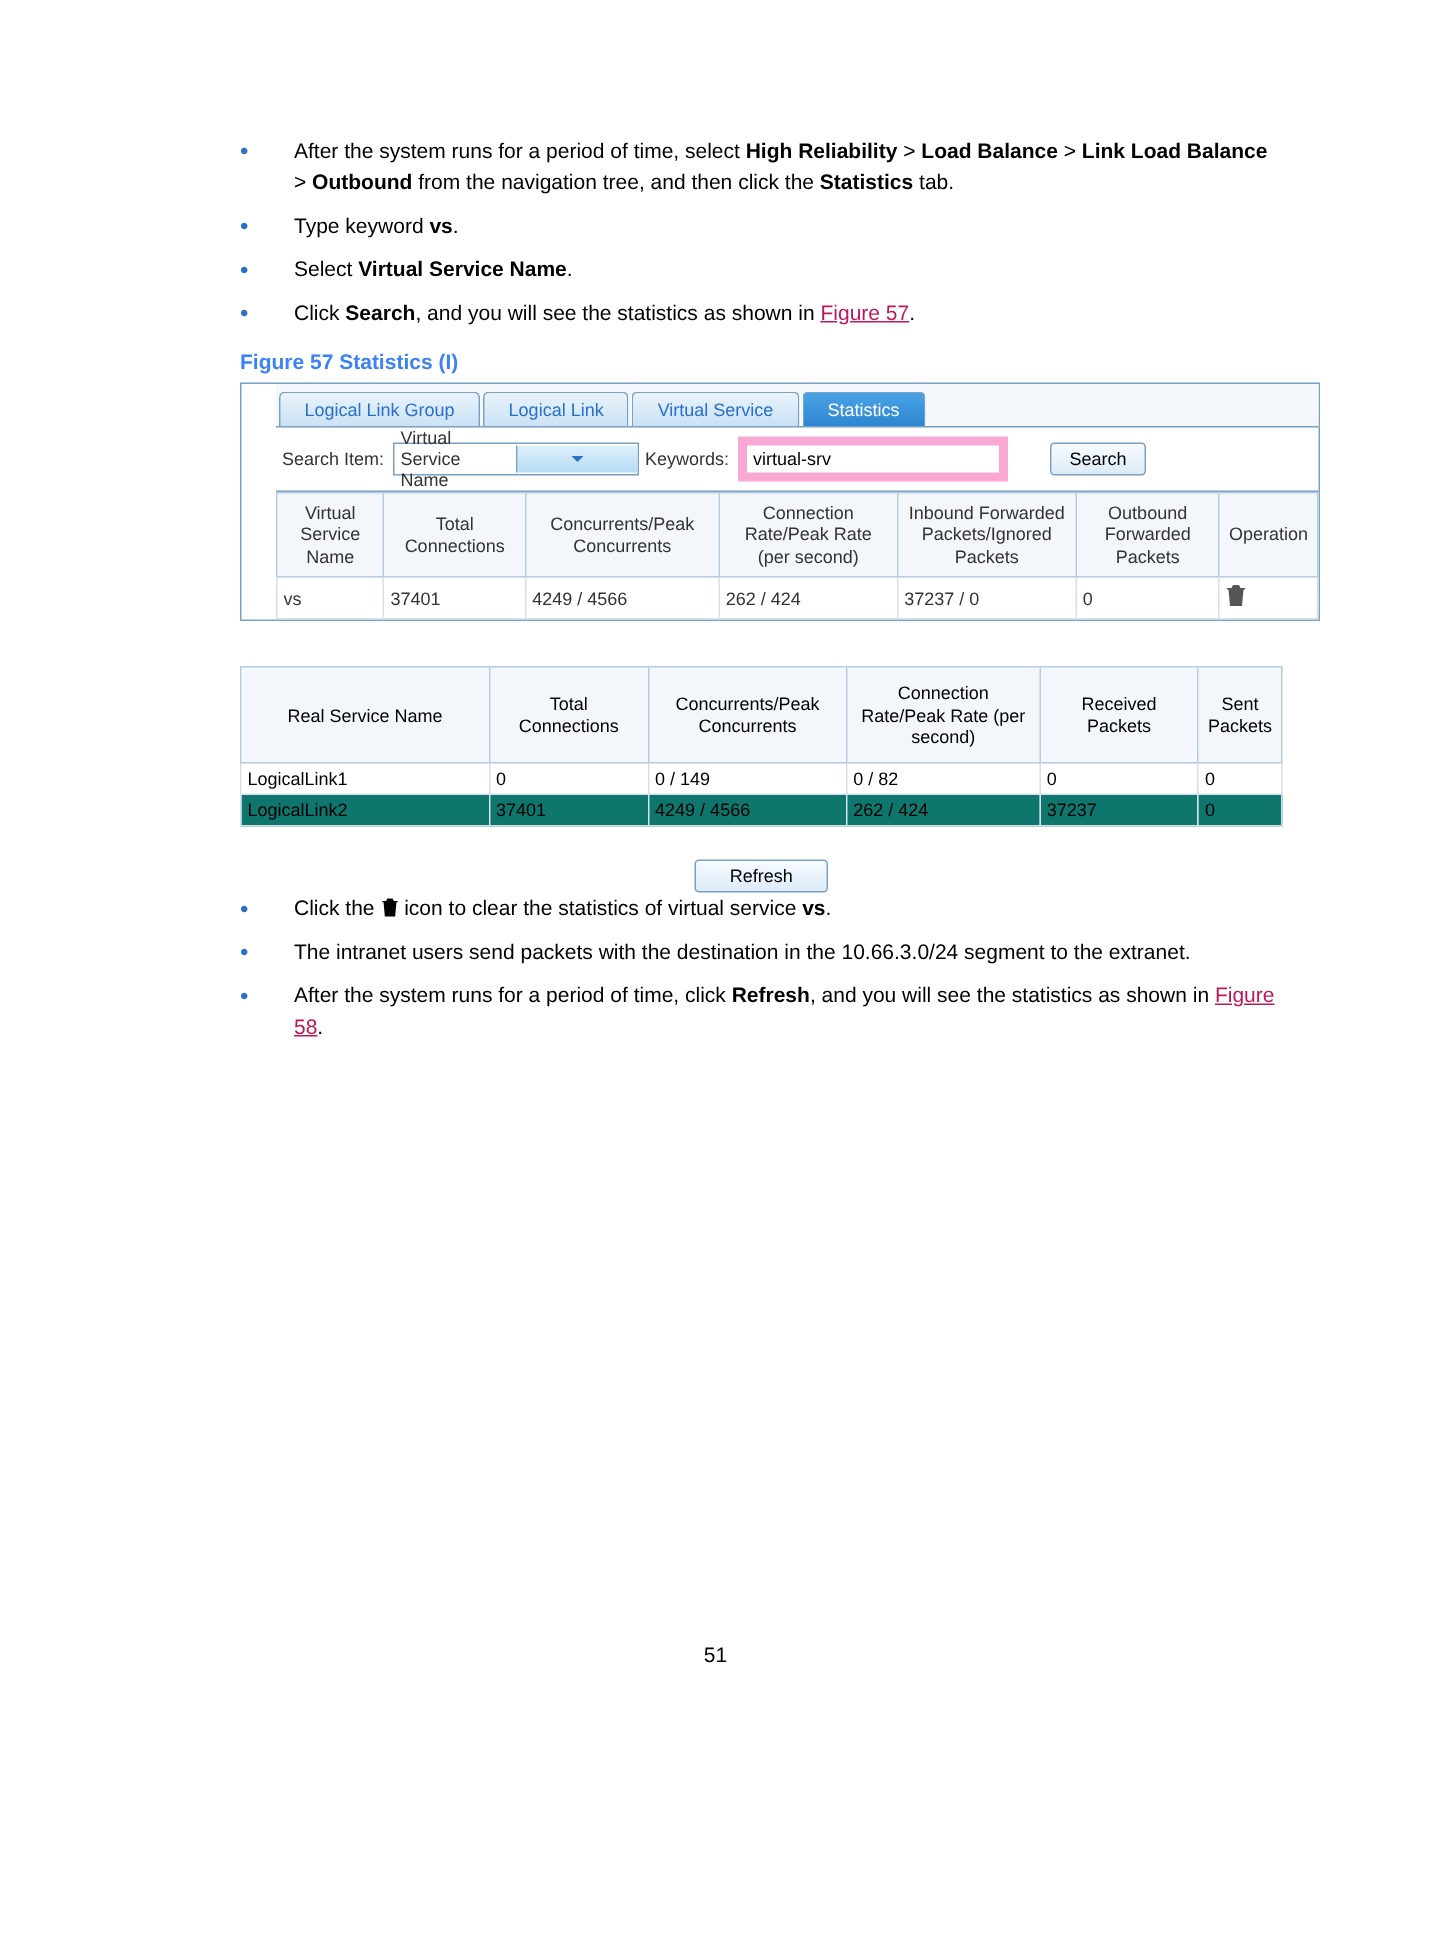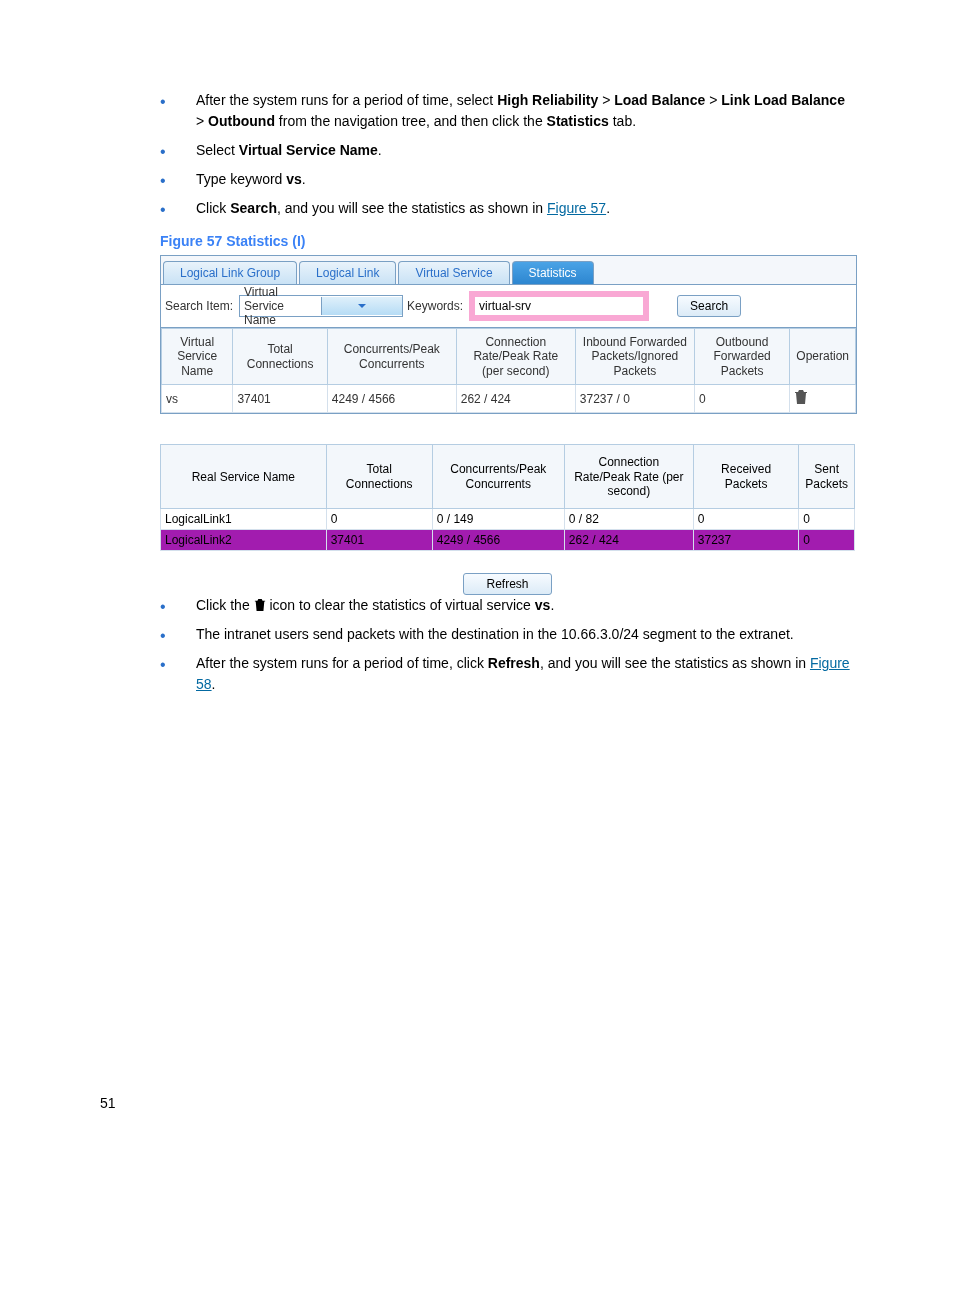--- a/index.html
+++ b/index.html
@@ -36,31 +36,32 @@
     font-size: 16px;
   }
   .bold { font-weight: bold; }
   .figcap {
     color: #3b82f6;
     font-weight: bold;
     margin: 14px 0 6px 60px;
     font-size: 14px;
   }
   a.doclink {
-    color: #0369a1;
+    color: #be185d;
     text-decoration: underline;
   }
   
   .ui-box {
     margin: 0 0 20px 60px;
     width: 695px;
     border: 1px solid #7aa0c4;
     font-family: Tahoma, Arial, sans-serif;
     font-size: 12px;
     color: #333;
+    padding-left: 23px;
   }
   
   .tabs {
     display: flex;
     align-items: flex-end;
     height: 28px;
     border-bottom: 1px solid #7aa0c4;
     background: #f4f7fb;
     padding-left: 2px;
   }
@@ -166,56 +167,57 @@
     background: #f3f7fb;
     padding: 10px 6px;
     font-weight: normal;
     text-align: center;
     line-height: 1.2;
   }
   table.real td {
     border: 1px solid #d4e0ec;
     padding: 3px 4px;
   }
-  tr.alt td { background:#a21caf; }
+  tr.alt td { background:#0f766e; }
   .refresh-wrap {
     margin: 22px 0 0 60px;
     width: 695px;
     text-align: center;
   }
   button.refresh {
     border: 1px solid #7aa0c4;
     background: linear-gradient(#f7fbff,#dcebf7);
     padding: 3px 22px;
     border-radius: 3px;
     font-size: 12px;
     cursor: pointer;
   }
   .inline-trash svg {
     width:12px;height:14px;fill:#000;vertical-align:-2px;
   }
   .pagenum {
+    text-align: center;
     margin-top: 400px;
     font-size: 14px;
   }
 </style>
 </head>
 <body>
 
 <div class="page">
 
   <ul class="doc-list">
     <li>
       <span>After the system runs for a period of time, select </span><span class="bold">High Reliability</span><span> &gt; </span><span class="bold">Load Balance</span><span> &gt; </span><span class="bold">Link Load Balance</span><span> &gt; </span><span class="bold">Outbound</span><span> from the navigation tree, and then click the </span><span class="bold">Statistics</span><span> tab.</span>
     </li>
     <li>
+      <span>Type keyword </span><span class="bold">vs</span><span>.</span>
+    </li>
+    <li>
       <span>Select </span><span class="bold">Virtual Service Name</span><span>.</span>
-    </li>
-    <li>
-      <span>Type keyword </span><span class="bold">vs</span><span>.</span>
     </li>
     <li>
       <span>Click </span><span class="bold">Search</span><span>, and you will see the statistics as shown in </span><a href="#" class="doclink">Figure 57</a><span>.</span>
     </li>
   </ul>
 
   <div class="figcap">Figure 57 Statistics (I)</div>
 
   <div class="ui-box">
     <div class="tabs">

